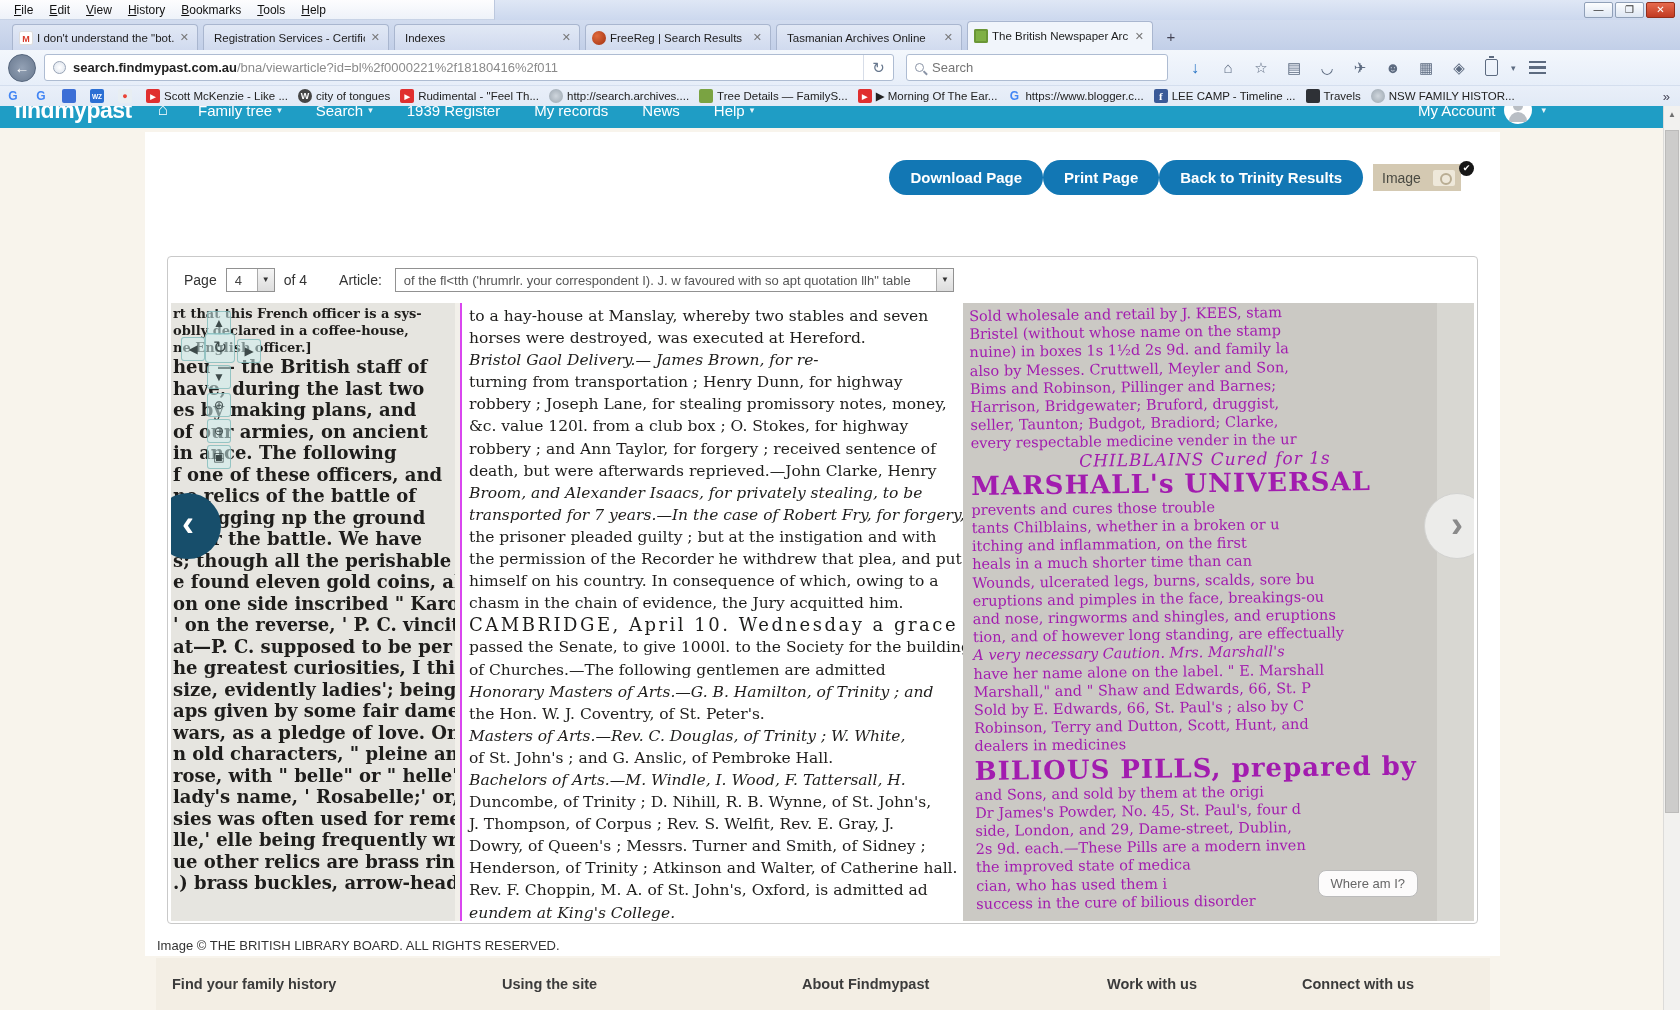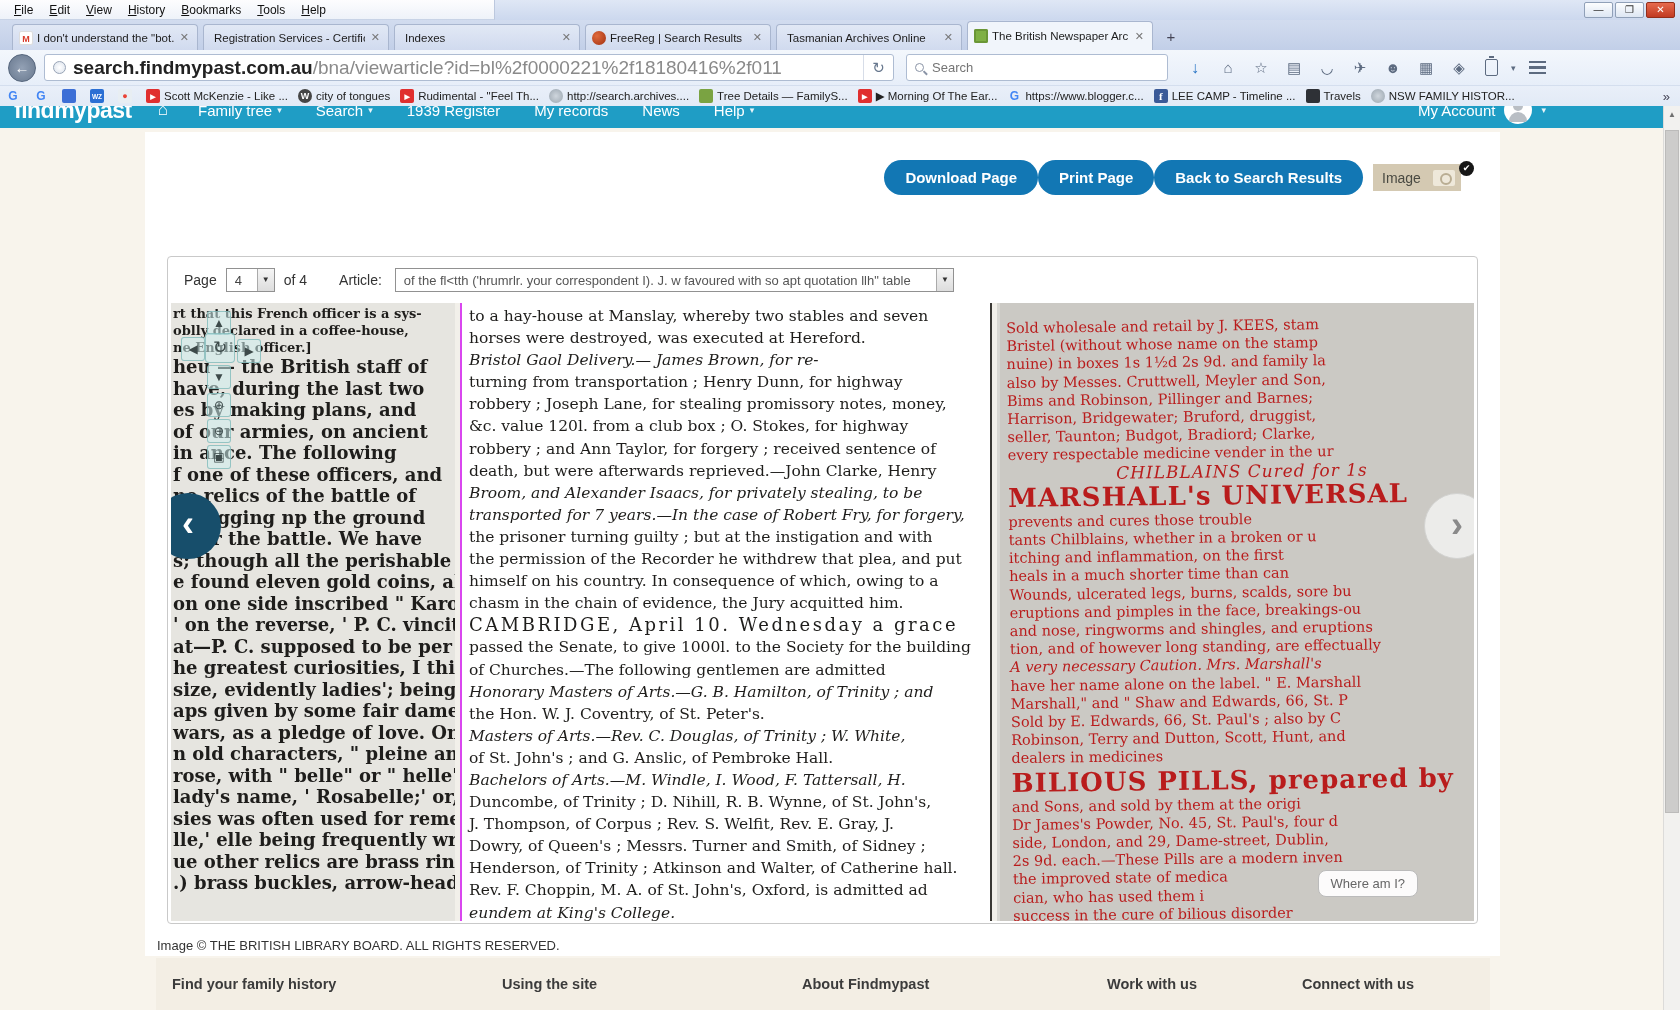--- a/index.html
+++ b/index.html
@@ -36,21 +36,21 @@
 
   .navbar { position:absolute; top:50px; left:0; right:0; height:36px;
     background:linear-gradient(#f3f7fc,#e7eef9); border-bottom:1px solid #d4deee;
     display:flex; align-items:center; padding:0 8px; }
   .backbtn { width:28px; height:28px; border-radius:50%; background:radial-gradient(#93a1b5,#68788e);
     border:1px solid #55657c; color:#fff; font-size:15px; line-height:26px; text-align:center; flex:none; }
   .urlbar { display:flex; align-items:center; height:27px; background:#fff;
     border:1px solid #aebcd2; border-radius:3px; margin-left:8px; width:850px; padding-left:8px; }
   .globe { width:13px; height:13px; border-radius:50%; border:1.5px solid #98a4b6;
     background:radial-gradient(#fff,#dbe2ec); flex:none; margin-right:7px; }
-  .url-text { flex:1; font-size:19px; color:#8a8a8a; white-space:nowrap; overflow:hidden; }
+  .url-text { flex:1; font-size:13px; color:#8a8a8a; white-space:nowrap; overflow:hidden; }
   .url-host { color:#222; font-weight:700; }
   .reload { width:30px; height:25px; border-left:1px solid #d7dde8; text-align:center;
     color:#68788e; font-size:15px; line-height:25px; }
   .searchbar { display:flex; align-items:center; height:27px; background:#fff;
     border:1px solid #aebcd2; border-radius:3px; margin-left:12px; width:262px; padding:0 8px; }
   .mag { width:9px; height:9px; border:1.5px solid #8a94a6; border-radius:50%; position:relative; flex:none; }
   .mag::after { content:""; position:absolute; width:5px; height:1.5px; background:#8a94a6;
     transform:rotate(45deg); left:7px; top:8px; }
   .searchbar input { border:none; outline:none; font-size:13px; color:#999; margin-left:8px; width:200px; background:transparent; font-family:"Liberation Sans",sans-serif; }
   .navicons { display:flex; align-items:center; margin-left:14px; gap:7px; }
@@ -125,21 +125,21 @@
   .scan { position:absolute; top:46px; left:3px; right:3px; bottom:2px; background:#d8d7d2; overflow:hidden; }
   .np-col { position:absolute; top:0; bottom:0; font-family:"DejaVu Serif",serif; color:#1e1d1b;
     filter:blur(0.35px); overflow:hidden; }
   .np-col1 { left:0; width:285px; background:#e6e5e0; font-size:18px; font-weight:700; padding:2px 0 0 2px; }
   .np-col1 .np-line { line-height:21.5px; white-space:nowrap; }
   .np-col1 .sm { font-size:13px; line-height:17px; font-weight:600; }
   .np-col2 { left:289px; width:532px; background:#ffffff; font-size:15.5px; font-weight:500;
     border-left:2px solid #d946ef; border-right:2px solid #3a3834;
     box-shadow:-5px 0 0 #f2f0ea, 5px 0 0 #f2f0ea; padding:2px 8px 0 7px; }
   .np-col2 .np-line { line-height:22.1px; white-space:nowrap; }
-  .np-col3 { left:829px; width:474px; background:#cbc9c4; font-size:14.5px; color:#b91c1c; padding:16px 0 0 6px; }
+  .np-col3 { left:792px; width:474px; background:#cbc9c4; font-size:14.5px; color:#a21caf; padding:4px 0 0 6px; }
   .np-col3 .inner { transform:rotate(-0.7deg); transform-origin:top left; }
   .np-col3 .np-line { line-height:18.2px; white-space:nowrap; }
   .np-line.it, .np-line.lead, .np-line.itp { font-style:italic; }
   .np-line.sp { font-size:18px; letter-spacing:2.5px; }
   .np-line.ith { font-style:italic; font-size:17px; letter-spacing:1px; text-align:center; }
   .np-line.big { font-size:26px; font-weight:700; line-height:30px; letter-spacing:1px; }
 
   .zoomctl { position:absolute; left:10px; top:8px; width:86px; height:162px; }
   .zc { position:absolute; width:24px; height:24px; background:rgba(205,238,238,.55);
     border:1px solid rgba(120,180,180,.7); border-radius:3px; color:#3d4a4a;
@@ -336,21 +336,21 @@
     </span>
   </div>
 </div>
 
 <div class="viewport">
   <div class="card">
 
     <div class="actions">
       <button class="pill">Download Page</button>
       <button class="pill">Print Page</button>
-      <button class="pill">Back to Search Results</button>
+      <button class="pill">Back to Trinity Results</button>
       <span class="imgtoggle">
         <span>Image</span>
         <span class="cam"></span>
       </span>
       <span class="checkbadge">✔</span>
     </div>
 
 
     <div class="panel">
       <div class="panel-head">
@@ -406,21 +406,21 @@
         <div class="np-line">to a hay-house at Manslay, whereby two stables and seven</div>
             <div class="np-line">horses were destroyed, was executed at Hereford.</div>
             <div class="np-line lead">Bristol Gaol Delivery.— James Brown, for re-</div>
             <div class="np-line">turning from transportation ; Henry Dunn, for highway</div>
             <div class="np-line">robbery ; Joseph Lane, for stealing promissory notes, money,</div>
             <div class="np-line">&amp;c. value 120l. from a club box ; O. Stokes, for highway</div>
             <div class="np-line">robbery ; and Ann Taylor, for forgery ; received sentence of</div>
             <div class="np-line">death, but were afterwards reprieved.—John Clarke, Henry</div>
             <div class="np-line itp">Broom, and Alexander Isaacs, for privately stealing, to be</div>
             <div class="np-line itp">transported for 7 years.—In the case of Robert Fry, for forgery,</div>
-            <div class="np-line">the prisoner turning guilty ; but at the instigation and with</div>
+            <div class="np-line">the prisoner pleaded guilty ; but at the instigation and with</div>
             <div class="np-line">the permission of the Recorder he withdrew that plea, and put</div>
             <div class="np-line">himself on his country.  In consequence of which, owing to a</div>
             <div class="np-line">chasm in the chain of evidence, the Jury acquitted him.</div>
             <div class="np-line sp">CAMBRIDGE, April 10.  Wednesday a grace</div>
             <div class="np-line">passed the Senate, to give 1000l. to the Society for the building</div>
             <div class="np-line">of Churches.—The following gentlemen are admitted</div>
             <div class="np-line it">Honorary Masters of Arts.—G. B. Hamilton, of Trinity ; and</div>
             <div class="np-line">the Hon. W. J. Coventry, of St. Peter's.</div>
             <div class="np-line it">Masters of Arts.—Rev. C. Douglas, of Trinity ; W. White,</div>
             <div class="np-line">of St. John's ; and G. Anslic, of Pembroke Hall.</div>

